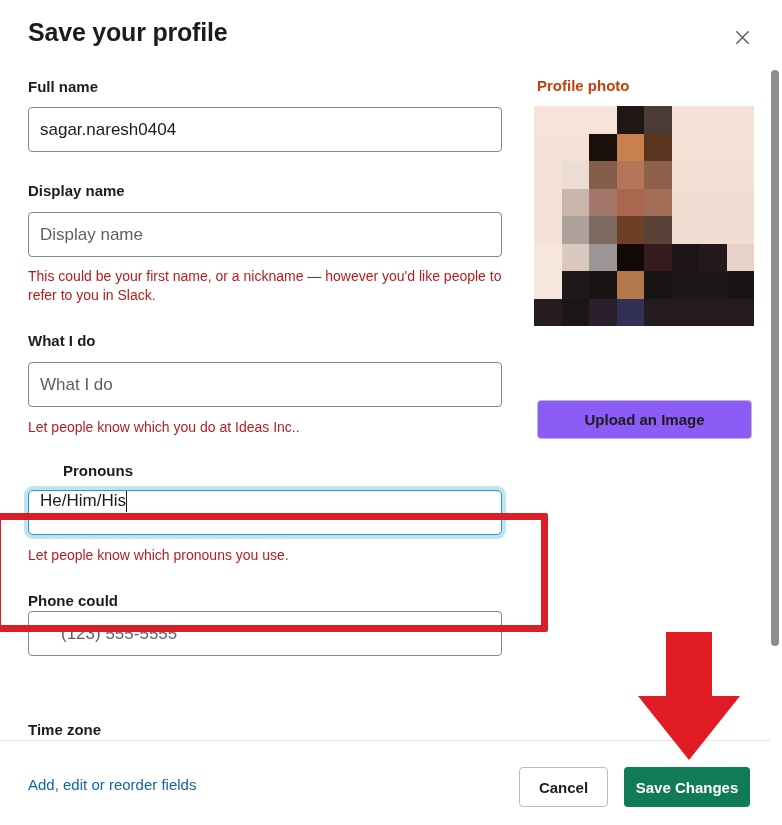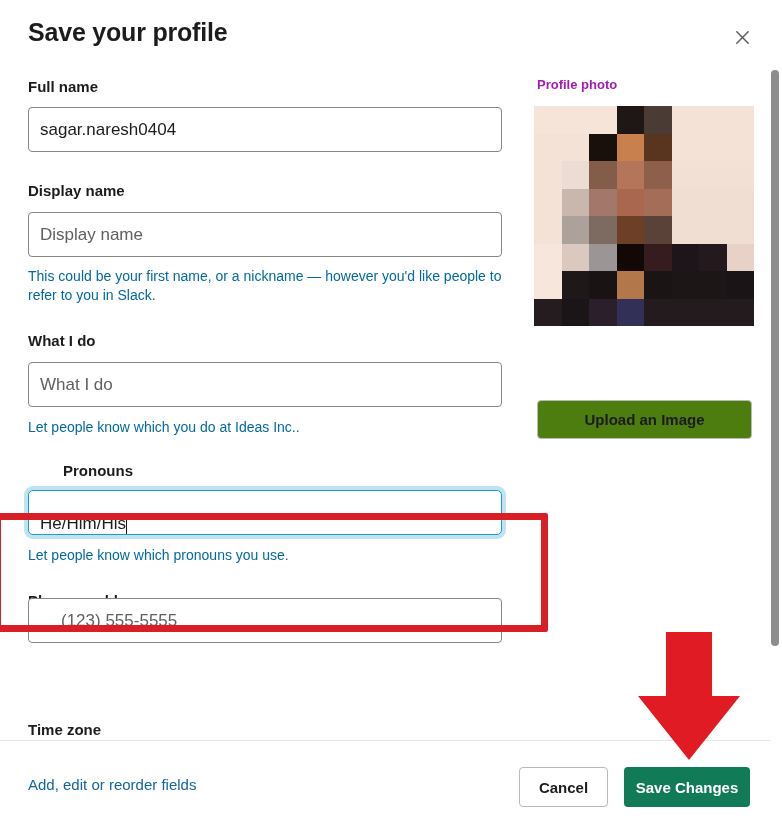--- a/index.html
+++ b/index.html
@@ -59,39 +59,39 @@
     font-family: "Liberation Sans", sans-serif;
     font-size: 17px;
     color: #1d1c1d;
     padding: 0 11px;
     outline: none;
     display: block;
   }
   .input-box::placeholder { color: #616061; }
   .help-text {
     font-size: 14px;
-    color: #0369a1;
+    color: #b91c1c;
     line-height: 1.35;
     max-width: 480px;
   }
 
   
   .p-fullname-label  { position:absolute; left:28px;  top:15px; }
   .p-fullname-input  { position:absolute; left:28px;  top:45px; }
   .p-display-label   { position:absolute; left:28px;  top:119px; }
   .p-display-input   { position:absolute; left:28px;  top:150px; }
   .p-display-help    { position:absolute; left:28px;  top:205px; width:482px; }
   .p-whatido-label   { position:absolute; left:28px;  top:269px; }
   .p-whatido-input   { position:absolute; left:28px;  top:300px; }
   .p-whatido-help    { position:absolute; left:28px;  top:356px; }
   .p-pronouns-label  { position:absolute; left:28px;  top:399px;margin-left:35px; }
   .p-pronouns-input  { position:absolute; left:28px;  top:428px; }
   .p-pronouns-help   { position:absolute; left:28px;  top:484px; }
   .p-phone-label     { position:absolute; left:28px;  top:529px; }
-  .p-phone-input     { position:absolute; left:28px;  top:536px;padding-left:32px; }
+  .p-phone-input     { position:absolute; left:28px;  top:549px;padding-left:32px; }
   .p-phone-help      { position:absolute; left:28px;  top:615px; }
   .p-tz-label        { position:absolute; left:28px;  top:658px; }
 
   
   .input-focused {
     border: 1px solid #1d9bd1;
     box-shadow: 0 0 0 4px rgba(29,155,209,0.28);
     border-radius: 5px;
   }
   .caret {
@@ -108,21 +108,21 @@
     position: absolute;
     left: -6px; top: 451px;
     width: 554px; height: 119px;
     border: 7px solid #d81f26;
     border-radius: 2px;
     pointer-events: none;
     z-index: 40;
   }
   .photo-label {
     position: absolute; left: 537px; top: 15px;
-    font-size: 13px; font-weight: bold; color: #a21caf;
+    font-size: 15px; font-weight: bold; color: #c2410c;
   }
   .photo-frame {
     position: absolute;
     left: 534px; top: 44px;
     width: 220px; height: 220px;
     overflow: hidden;
     background: #f6e3d8;
   }
   .photo-grid {
     display: grid;
@@ -130,21 +130,21 @@
     grid-template-rows: repeat(8, 1fr);
     width: 220px; height: 220px;
   }
   .photo-grid div { width: 100%; height: 100%; }
   .upload-btn {
     position: absolute;
     left: 537px; top: 338px;
     width: 215px; height: 39px;
     border: 1px solid #bbbabb;
     border-radius: 4px;
-    background: #4d7c0f;
+    background: #8b5cf6;
     font-family: "Liberation Sans", sans-serif;
     font-size: 15px;
     font-weight: bold;
     color: #1d1c1d;
     cursor: pointer;
   }
 
   
   .scrollbar-track {
     position: absolute;
@@ -232,21 +232,21 @@
 
     <div class="field-label p-display-label">Display name</div>
     <input class="input-box p-display-input" placeholder="Display name" style="">
     <div class="help-text p-display-help">This could be your first name, or a nickname — however you'd like people to refer to you in Slack.</div>
 
     <div class="field-label p-whatido-label">What I do</div>
     <input class="input-box p-whatido-input" placeholder="What I do" style="">
     <div class="help-text p-whatido-help">Let people know which you do at Ideas Inc..</div>
 
     <div class="field-label p-pronouns-label">Pronouns</div>
-    <div class="input-box input-focused p-pronouns-input" style="display: flex; align-items: flex-end; border-color: rgb(29, 155, 209);">
+    <div class="input-box input-focused p-pronouns-input" style="display: flex; align-items: flex-start; border-color: rgb(29, 155, 209);">
       <span>He/Him/His</span>
         <span class="caret"></span>
     </div>
     <div class="help-text p-pronouns-help">Let people know which pronouns you use.</div>
 
     <div class="field-label p-phone-label">Phone could</div>
     <input class="input-box p-phone-input" placeholder="(123) 555-5555" style="">
 
     <div class="field-label p-tz-label">Time zone</div>
 

